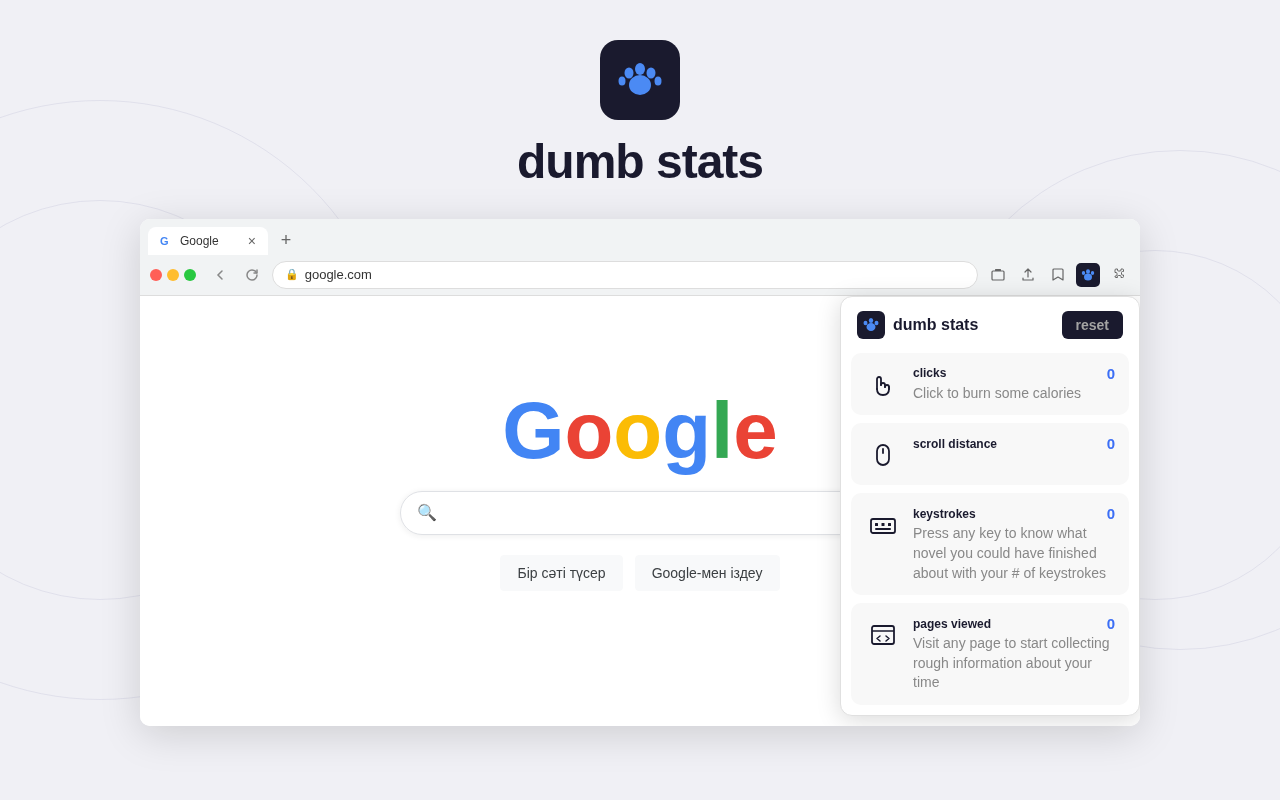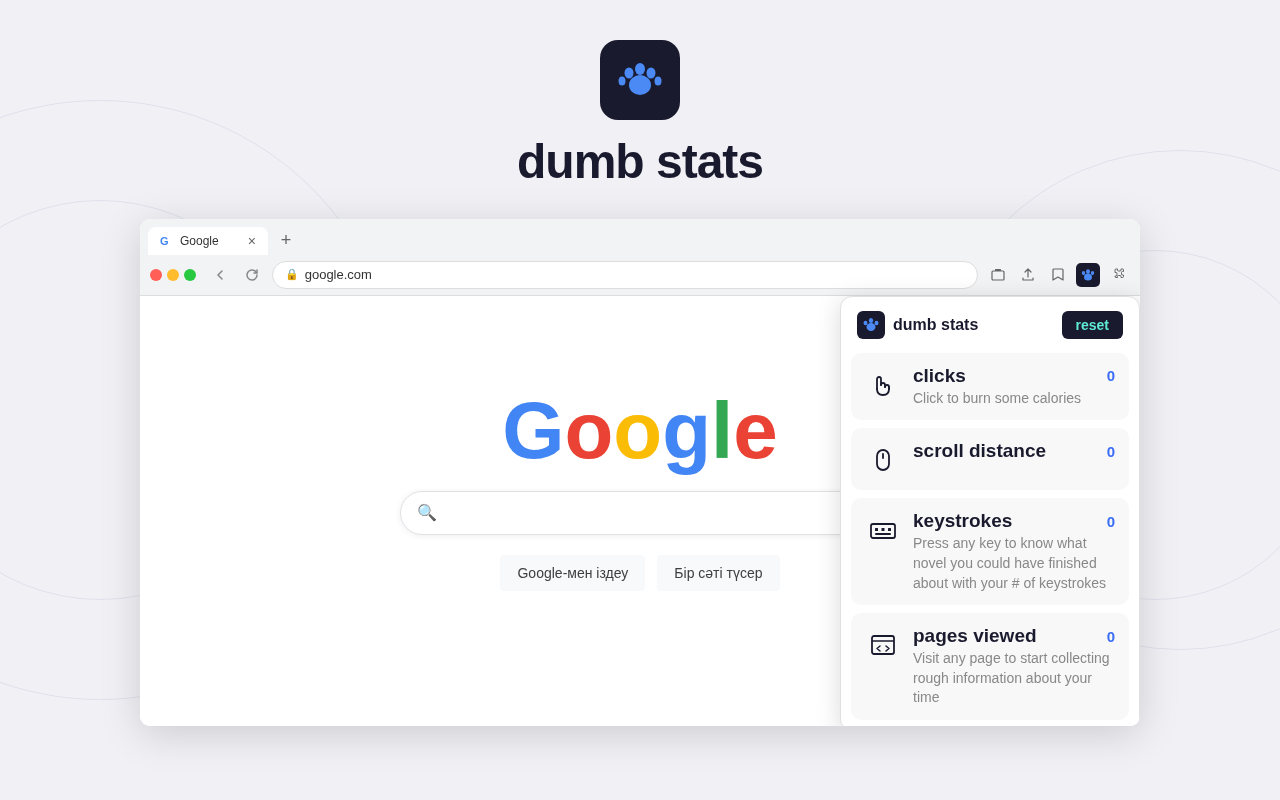--- a/index.html
+++ b/index.html
@@ -324,21 +324,21 @@
     }
 
     .popup-title {
       font-size: 16px;
       font-weight: 700;
       color: #1a1a2e;
     }
 
     .reset-btn {
       background: #1a1a2e;
-      color: #5eead4;
+      color: #a3a3a3;
       border: none;
       border-radius: 6px;
       padding: 6px 14px;
       font-size: 14px;
       font-weight: 600;
       cursor: pointer;
     }
 
     .popup-body {
       padding: 0 10px 10px 10px;
@@ -371,21 +371,21 @@
     }
 
     .stat-header-row {
       display: flex;
       align-items: center;
       justify-content: space-between;
       margin-bottom: 2px;
     }
 
     .stat-name {
-      font-size: 19px;
+      font-size: 12px;
       font-weight: 700;
       color: #1a1a2e;
     }
 
     .stat-value {
       font-size: 15px;
       font-weight: 700;
       color: #3b6ef5;
     }
 
@@ -518,22 +518,22 @@
           <span class="g-red">o</span>
           <span class="g-yellow">o</span>
           <span class="g-blue">g</span>
           <span class="g-green">l</span>
           <span class="g-red">e</span>
         </div>
         <div class="google-search-bar">
           <span class="search-icon-g">🔍</span>
         </div>
         <div class="google-buttons">
+          <button class="google-btn">Бір сәті түсер</button>
           <button class="google-btn">Google-мен іздеу</button>
-          <button class="google-btn">Бір сәті түсер</button>
         </div>
       </div>
 
       <div class="ext-popup">
         <div class="popup-header">
           <div class="popup-header-left">
             <div class="popup-app-icon">
               <svg width="18" height="18" viewBox="0 0 18 18" fill="none">
                 <ellipse cx="9" cy="11" rx="4.5" ry="4" fill="#4b8af4"></ellipse>
                 <ellipse cx="9" cy="4.5" rx="2.2" ry="2.5" fill="#4b8af4"></ellipse>

